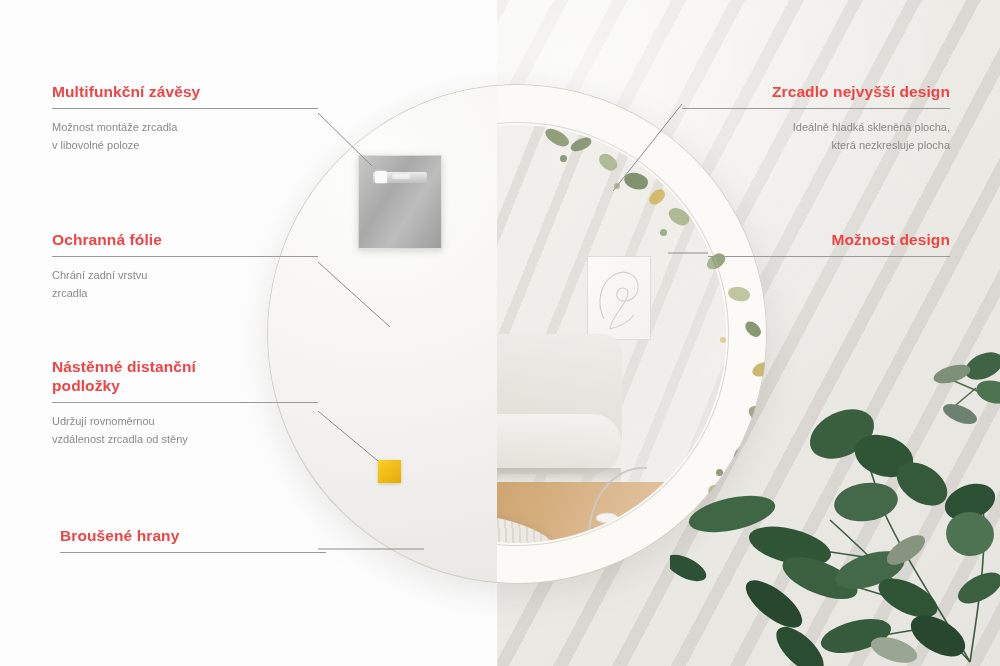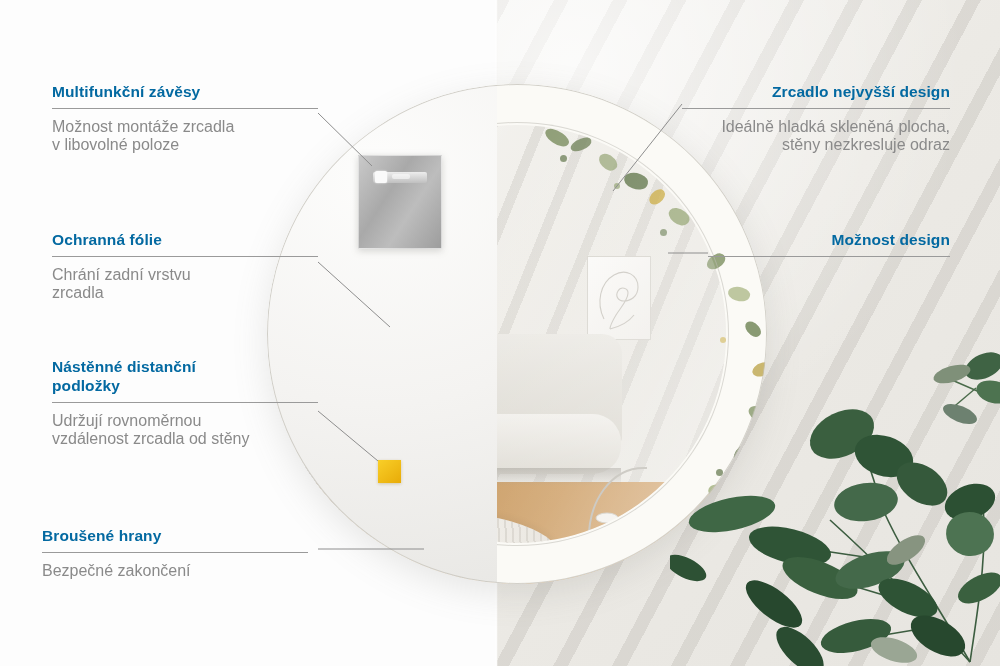--- a/index.html
+++ b/index.html
@@ -71,23 +71,23 @@
   .m-outline{position:absolute;inset:0;border-radius:50%;box-shadow:0 0 0 1px rgba(196,193,186,.75) inset;}
   
   .mirror-back{position:absolute;left:0;top:0;width:230px;height:500px;overflow:hidden;}
   .mirror-back-fill{position:absolute;left:0;top:0;width:500px;height:500px;border-radius:50%;
     background:radial-gradient(120% 110% at 22% 18%, #fdfdfc 0%, #f4f3f1 42%, #e9e8e5 78%, #dedcd8 100%);}
   .petal{position:absolute;border-radius:60% 40% 55% 45%;}
   .leafdot{position:absolute;border-radius:50%;}
 
   
   .label{position:absolute;}
-  .label .ttl{font-weight:bold;color:#0369a1;font-size:15.5px;letter-spacing:.1px;line-height:19px;}
+  .label .ttl{font-weight:bold;color:#ef4444;font-size:15.5px;letter-spacing:.1px;line-height:19px;}
   .label .rule{height:1px;background:#9a9a9a;margin-top:7px;}
-  .label .desc{color:#8a8a8a;font-size:16px;line-height:18px;margin-top:9px;white-space:pre-line;}
+  .label .desc{color:#8a8a8a;font-size:11px;line-height:18px;margin-top:9px;white-space:pre-line;}
   .label.right{text-align:right;}
   .lead{position:absolute;overflow:visible;pointer-events:none;}
   .lead svg{overflow:visible;}
 
   
   .hanger{position:absolute;left:358px;top:155px;width:82px;height:92px;
     background:linear-gradient(123deg,#c9c9c9 0%,#a9a9a9 38%,#bdbdbd 62%,#9d9d9d 100%);
     box-shadow:0 2px 7px rgba(120,118,112,.28);border:1px solid rgba(255,255,255,.55);}
   .hanger-bracket{position:absolute;left:14px;top:16px;width:54px;height:11px;
     background:linear-gradient(180deg,#ededed,#c0c0c0);border-radius:2px;}
@@ -220,31 +220,30 @@
 vzdálenost zrcadla od stěny</div>
   </div>
 
   <div class="label" style="left:52px;top:230px;width:266px">
     <div class="ttl">Ochranná fólie</div>
     <div class="rule"></div>
     <div class="desc">Chrání zadní vrstvu
 zrcadla</div>
   </div>
 
-  <div class="label" style="left:42px;top:526px;width:266px">
+  <div class="label" style="left:60px;top:526px;width:266px">
     <div class="ttl">Broušené hrany</div>
     <div class="rule"></div>
-    <div class="desc">Bezpečné zakončení</div>
   </div>
 
   <div class="label right" style="left:682px;top:82px;width:268px">
     <div class="ttl">Zrcadlo nejvyšší design</div>
     <div class="rule"></div>
     <div class="desc">Ideálně hladká skleněná plocha,
-stěny nezkresluje odraz</div>
+která nezkresluje plocha</div>
   </div>
 
   <div class="label right" style="left:708px;top:230px;width:242px">
     <div class="ttl">Možnost design</div>
     <div class="rule"></div>
   </div>
 
   <div class="foliage-top">
     <svg viewBox="0 0 120 130">
       <g stroke="#4a6b4a" stroke-width="1.4" fill="none">

